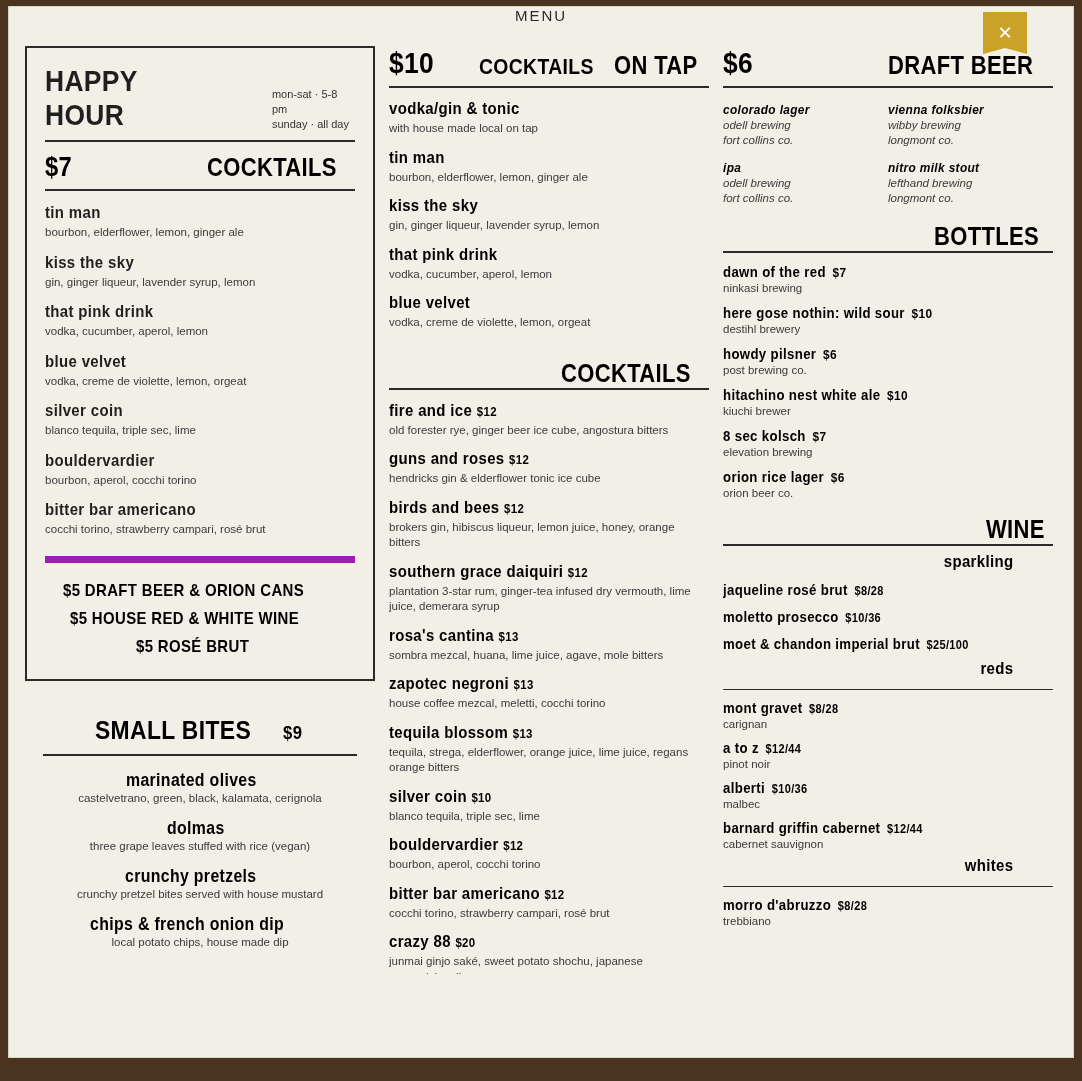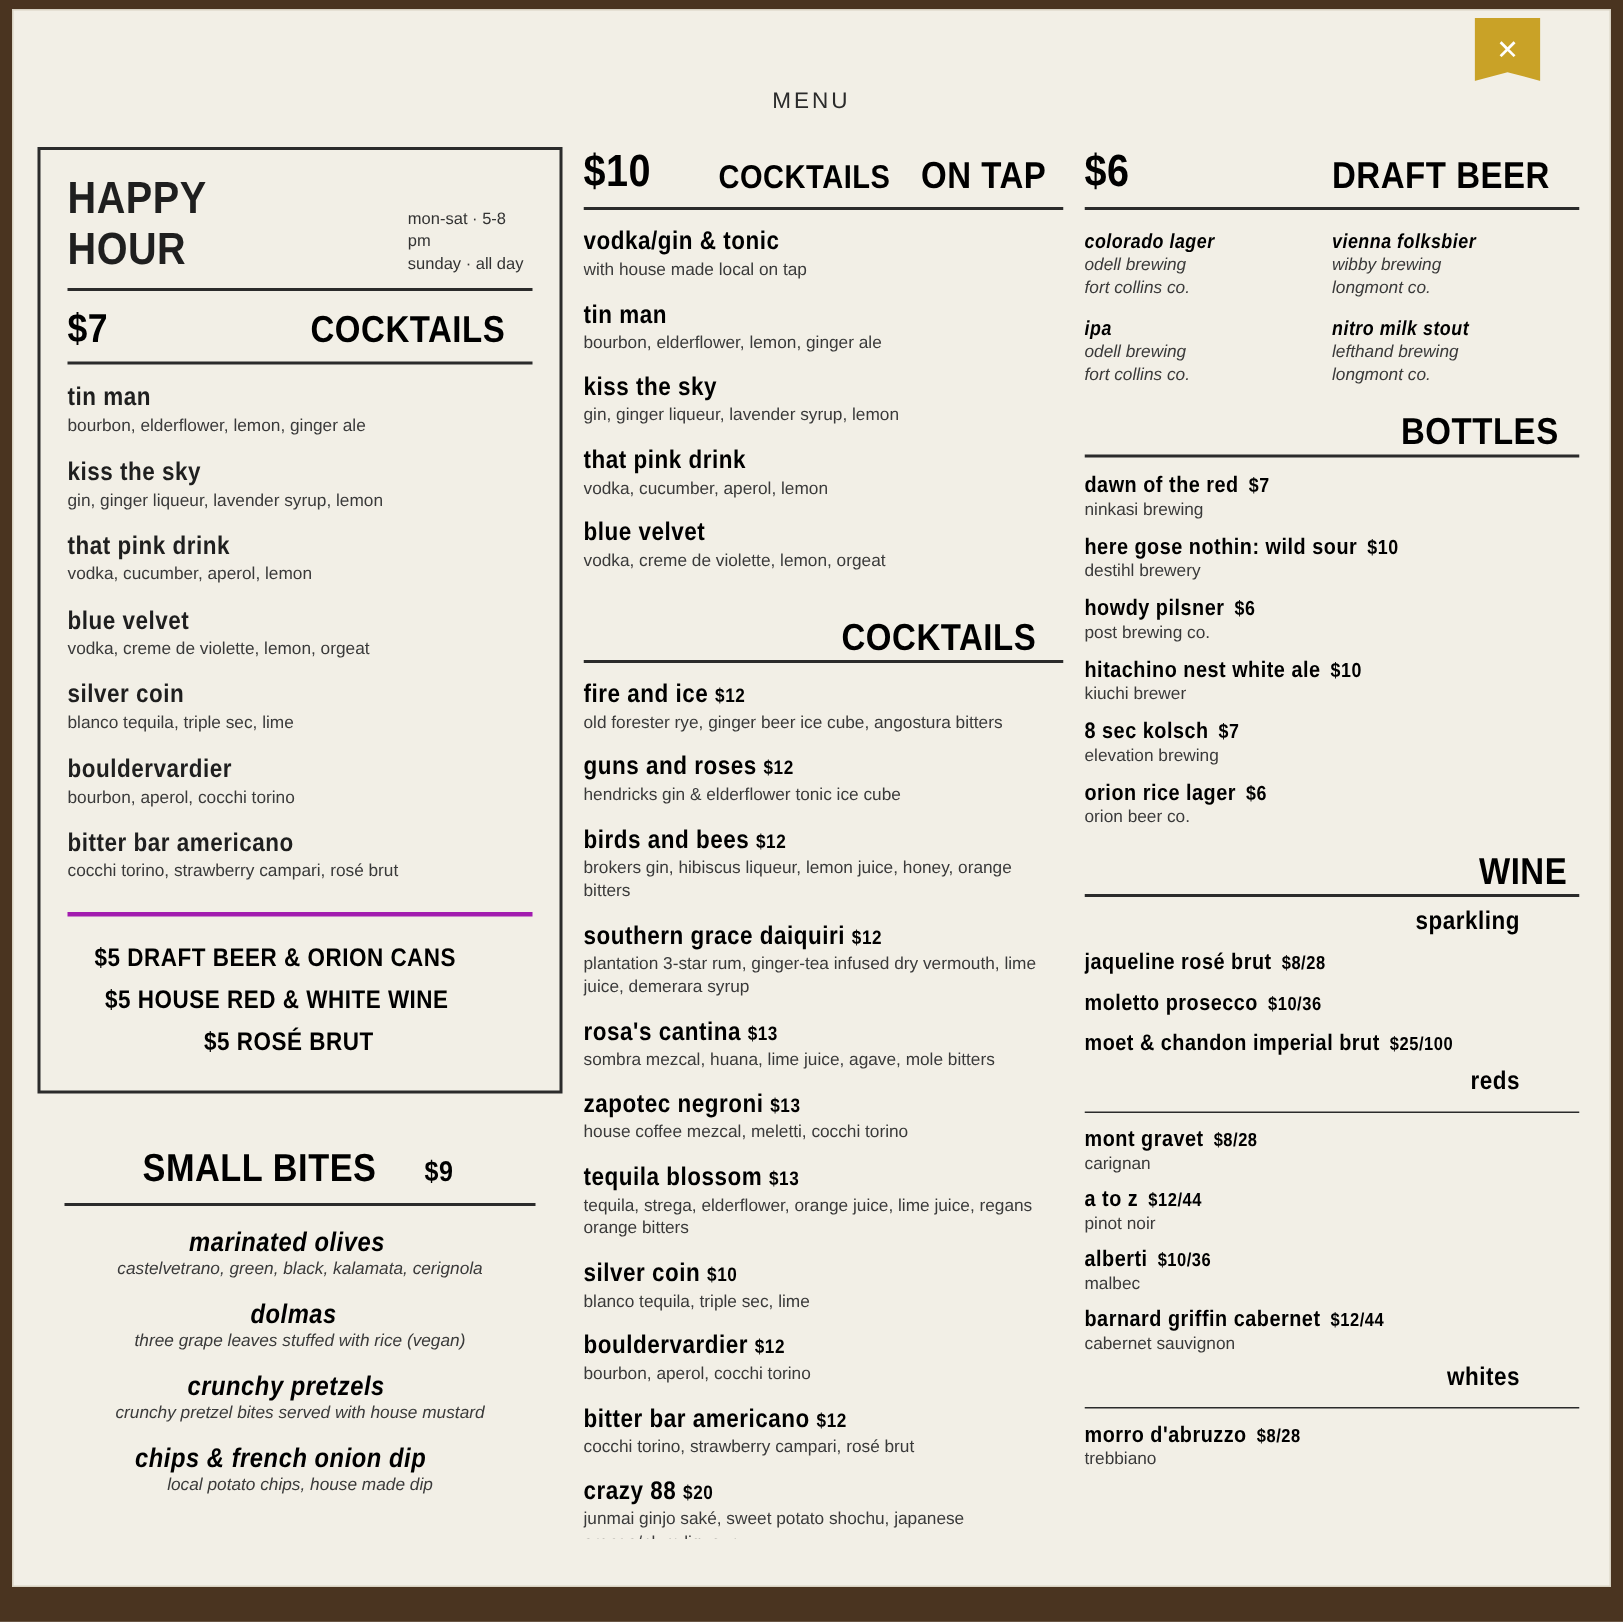--- a/index.html
+++ b/index.html
@@ -34,21 +34,20 @@
     text-align: center;
     cursor: pointer;
     z-index: 20;
     clip-path: polygon(0 0, 100% 0, 100% 100%, 50% 86%, 0 100%);
   }
   .menu-title {
     text-align: center;
     font-size: 15px;
     letter-spacing: 2px;
     color: #2b2b2b;
-    padding-top: 52px;
     font-weight: normal;
   }
   .columns {
     display: flex;
     padding: 22px 16px 0 16px;
     gap: 14px;
   }
   .col { flex: 1; }
   .col-1 { width: 350px; flex: 0 0 350px; }
   .col-2 { width: 320px; flex: 0 0 320px; }
@@ -81,34 +80,34 @@
     display: flex; align-items: baseline; justify-content: space-between;
     border-bottom: 2px solid #2b2b2b;
     margin-top: 10px; padding-bottom: 6px;
   }
   .price-big { font-size: 27px; }
   .price-label { font-size: 25px; }
   .item { margin-top: 12px; }
   .item-name { font-size: 17px; color: #1f1f1f; }
   .item-desc { font-size: 11.5px; color: #3a3a3a; line-height: 1.35; margin-top: 2px; }
   .specials {
-    border-top: 3px solid #a21caf;
+    border-top: 7px solid #a21caf;
     margin-top: 18px; padding-top: 14px;
     text-align: center;
   }
   .special-line { font-size: 17px; margin: 4px 0; }
 
   .sb-head {
     text-align: center;
     margin-top: 34px;
   }
   .sb-title { font-size: 26px; }
   .sb-price { font-size: 19px; margin-left: 6px; }
   .sb-rule { border-bottom: 2px solid #2b2b2b; margin: 8px 18px 0 18px; }
-  .sb-item { text-align: center; margin-top: 14px; font-style: italic; }
+  .sb-item { text-align: center; margin-top: 14px; }
   .sb-item-name { font-size: 18px; }
   .sb-item-desc { font-size: 11.5px; color: #3a3a3a; margin-top: 1px; }
 
   .sec-head {
     display: flex; align-items: flex-end; justify-content: space-between;
     border-bottom: 2.5px solid #2b2b2b;
     padding-bottom: 6px;
   }
   .sec-head-right { text-align: right; }
   .sec-price { font-size: 30px; }

